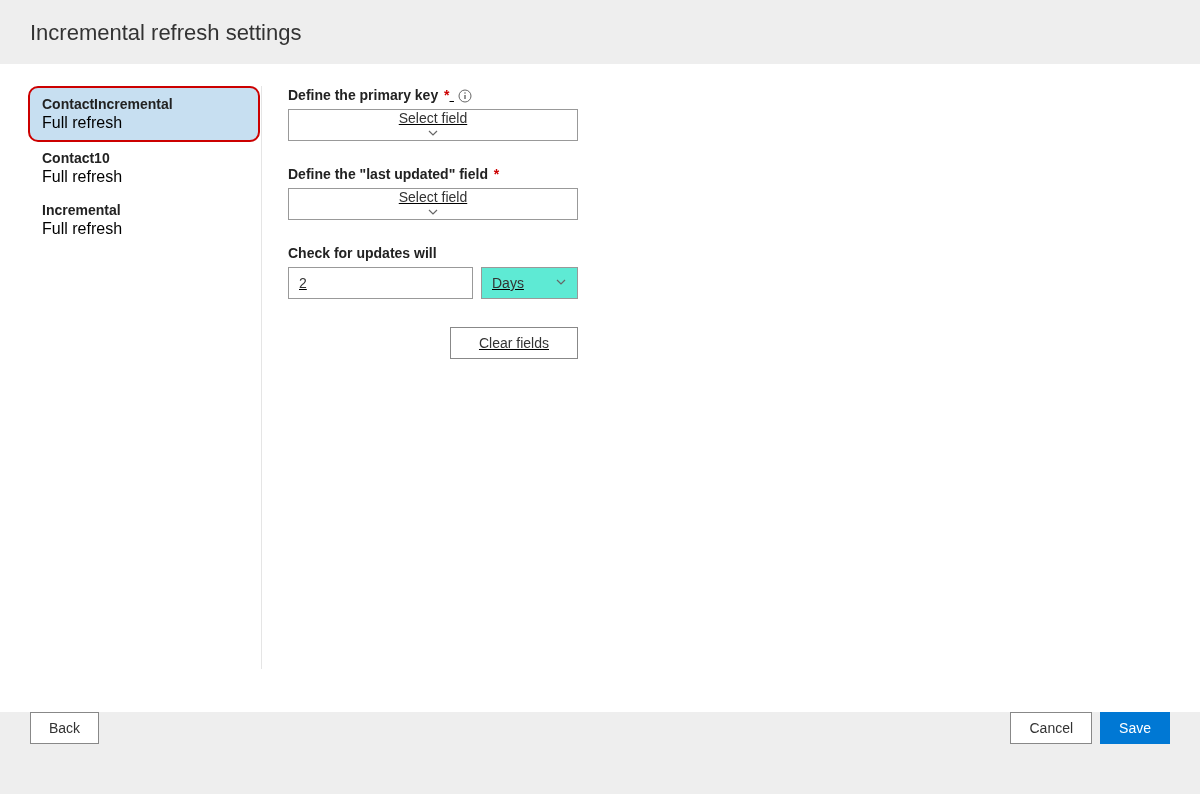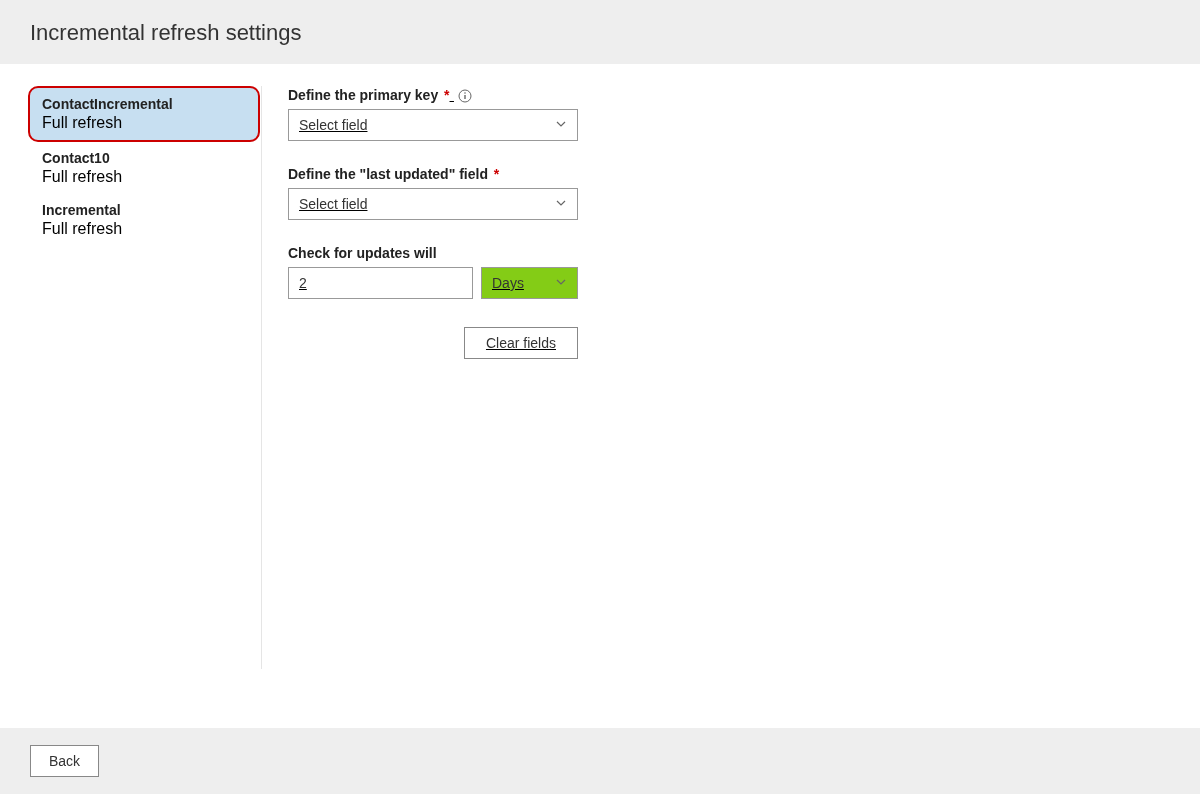--- a/index.html
+++ b/index.html
@@ -98,20 +98,21 @@
       height: 32px;
       border: 1px solid #999;
       background: #fff;
       display: flex;
       align-items: center;
       justify-content: space-between;
       padding: 0 10px;
       font-size: 14px;
       color: #333;
       cursor: pointer;
+      flex-direction: column;
     }
     .chevron {
       color: #666;
     }
     .update-row {
       display: flex;
       gap: 8px;
     }
     .num-input {
       width: 185px;
@@ -119,52 +120,51 @@
       border: 1px solid #999;
       padding: 0 10px;
       font-size: 14px;
       color: #333;
       outline: none;
     }
     .unit-select {
       width: 97px;
       height: 32px;
       border: 1px solid #999;
-      background: #84cc16;
+      background: #5eead4;
       display: flex;
       align-items: center;
       justify-content: space-between;
       padding: 0 10px;
       font-size: 14px;
       color: #333;
       cursor: pointer;
     }
     .clear-btn-row {
       display: flex;
       justify-content: flex-end;
       width: 290px;
       margin-top: 28px;
     }
     .clear-btn {
       height: 32px;
-      padding: 0 21px;
+      padding: 0 28px;
       border: 1px solid #888;
       background: #fff;
       font-size: 14px;
       color: #333;
       cursor: pointer;
     }
     .footer {
       position: absolute;
       bottom: 0;
       left: 0;
       right: 0;
-      height: 66px;
-      display: flex;
-      align-items: center;
+      height: 82px;
+      display: flex;
       justify-content: space-between;
       padding: 0 30px;
       background: #eeeeee;
     }
     .footer-left, .footer-right {
       display: flex;
       gap: 8px;
     }
     .btn {
       height: 32px;
@@ -258,13 +258,17 @@
         </div>
       </div>
     </div>
   </div>
 </div>
 
 <div class="footer">
   <div class="footer-left">
     <button class="btn">Back</button>
   </div>
+  <div class="footer-right">
+    <button class="btn">Cancel</button>
+    <button class="btn btn-primary">Save</button>
+  </div>
 </div>
 
 </body></html>

